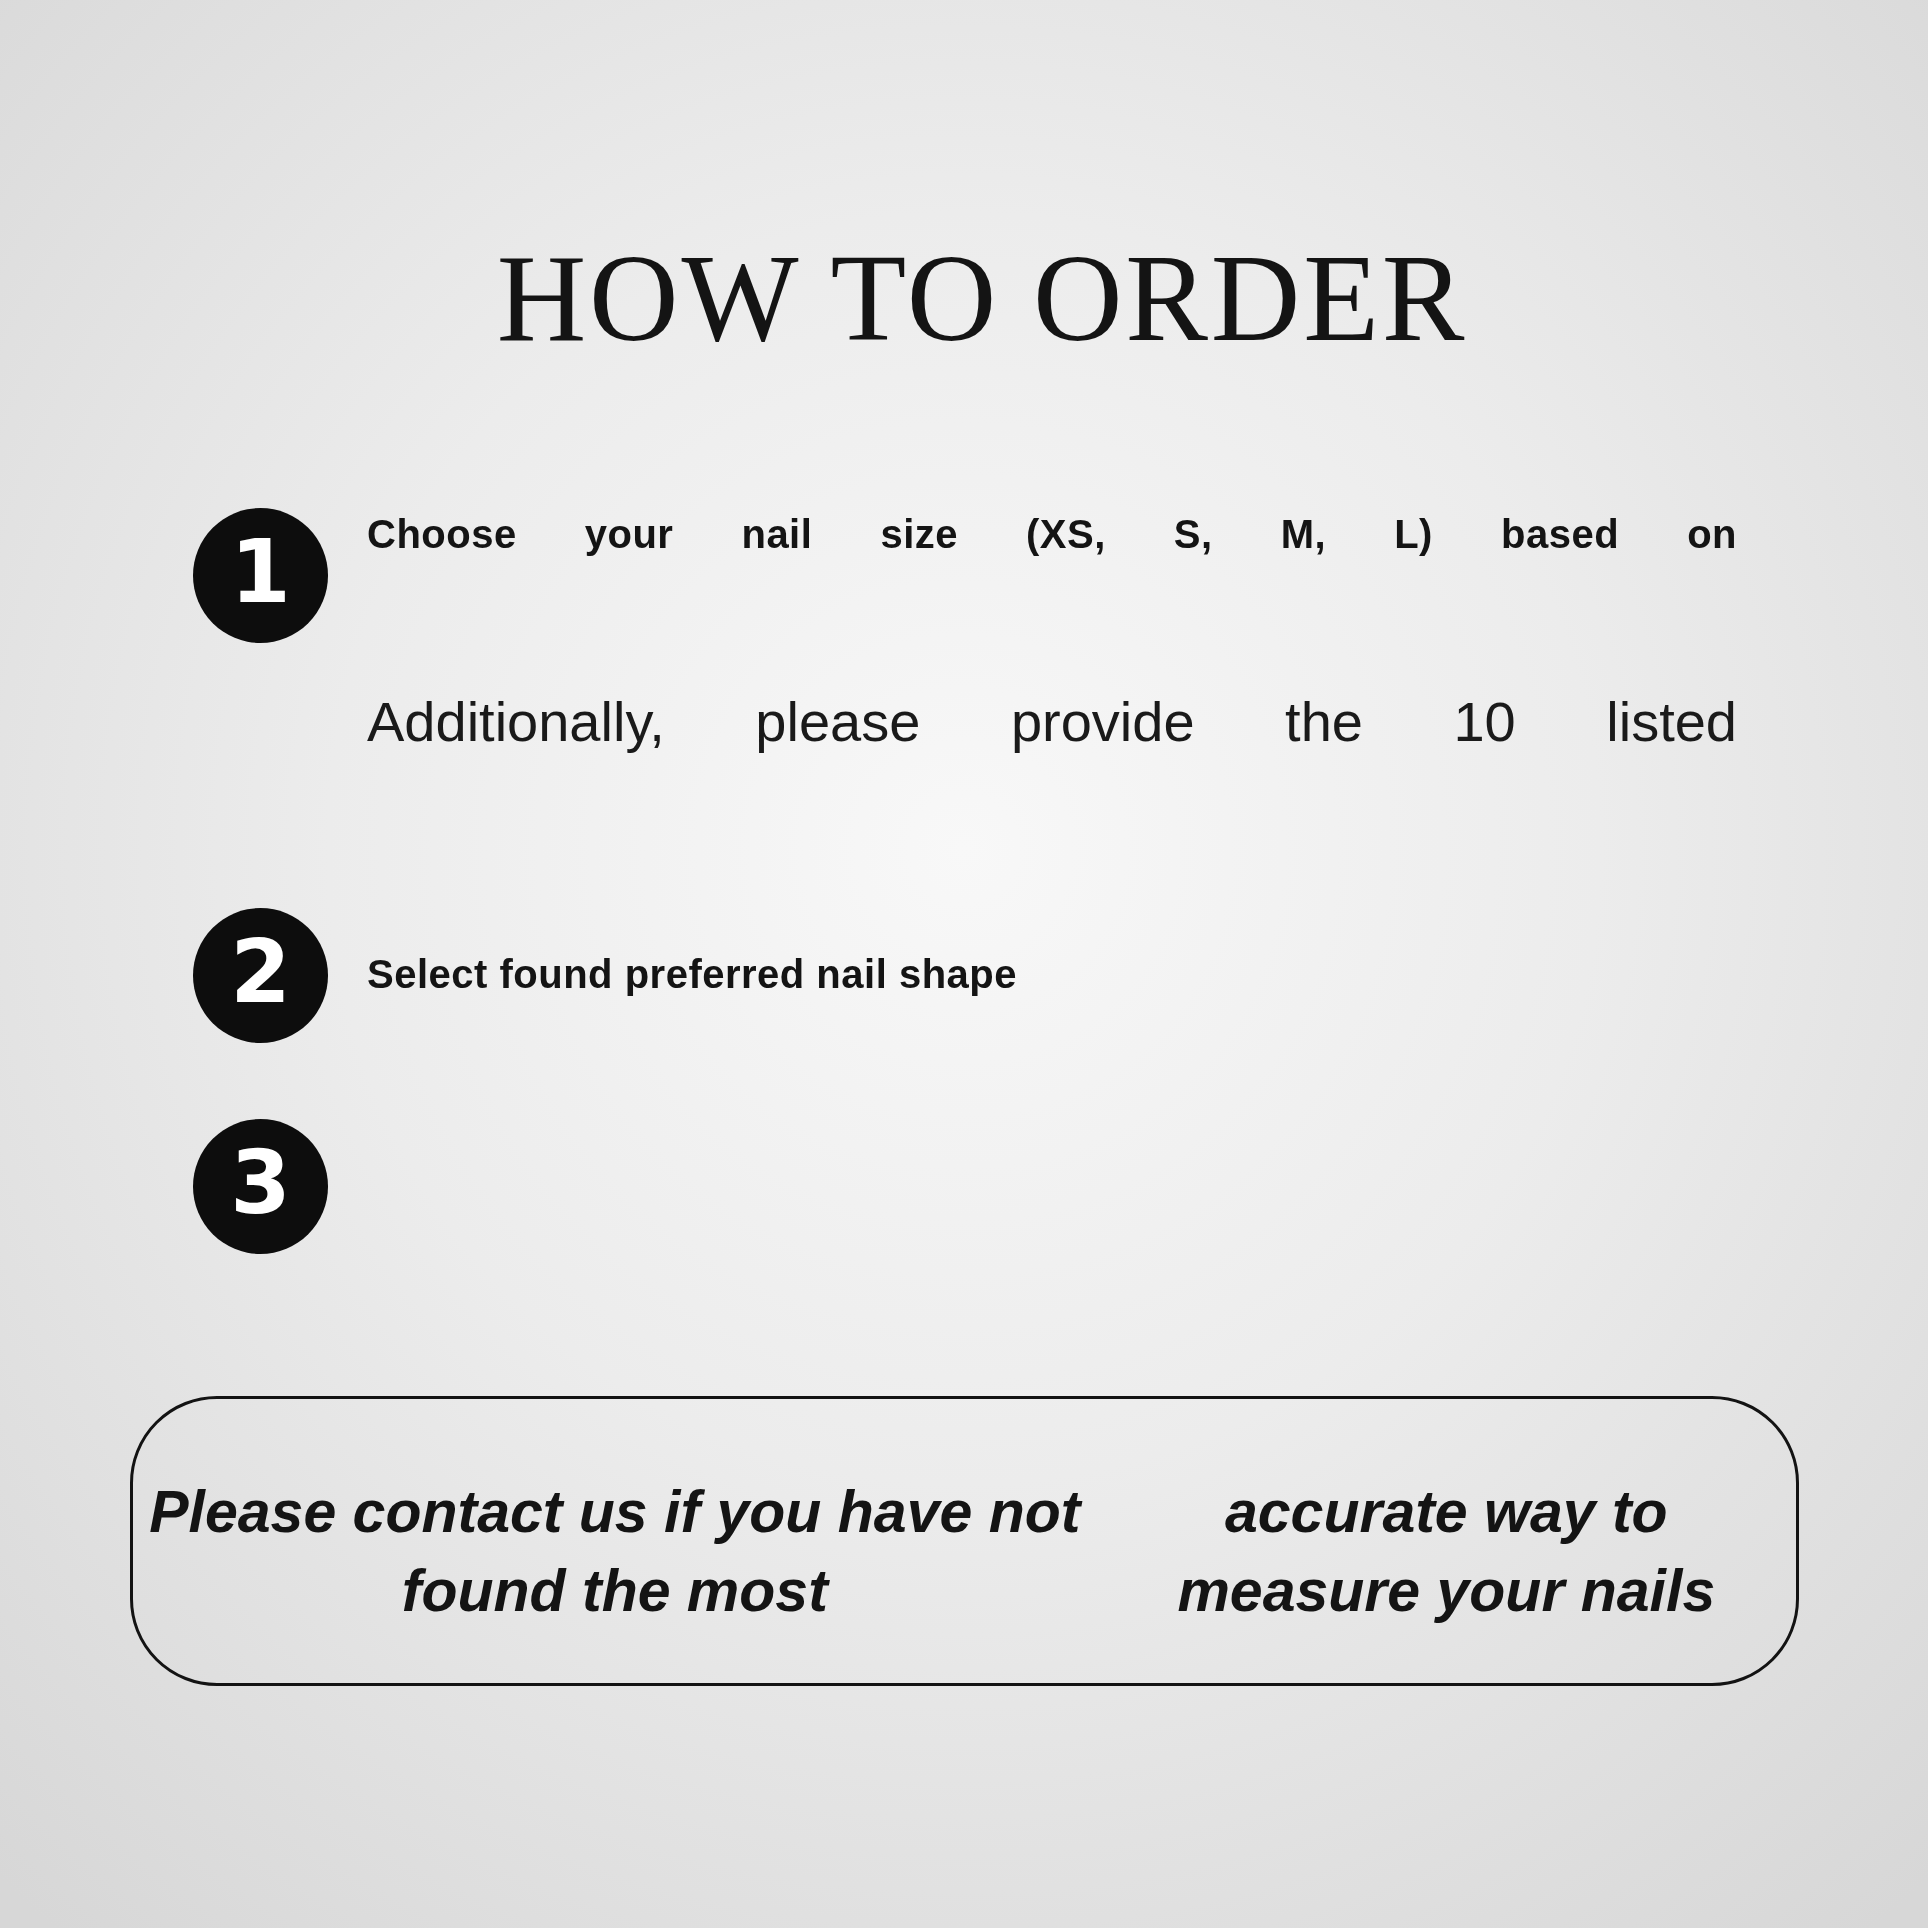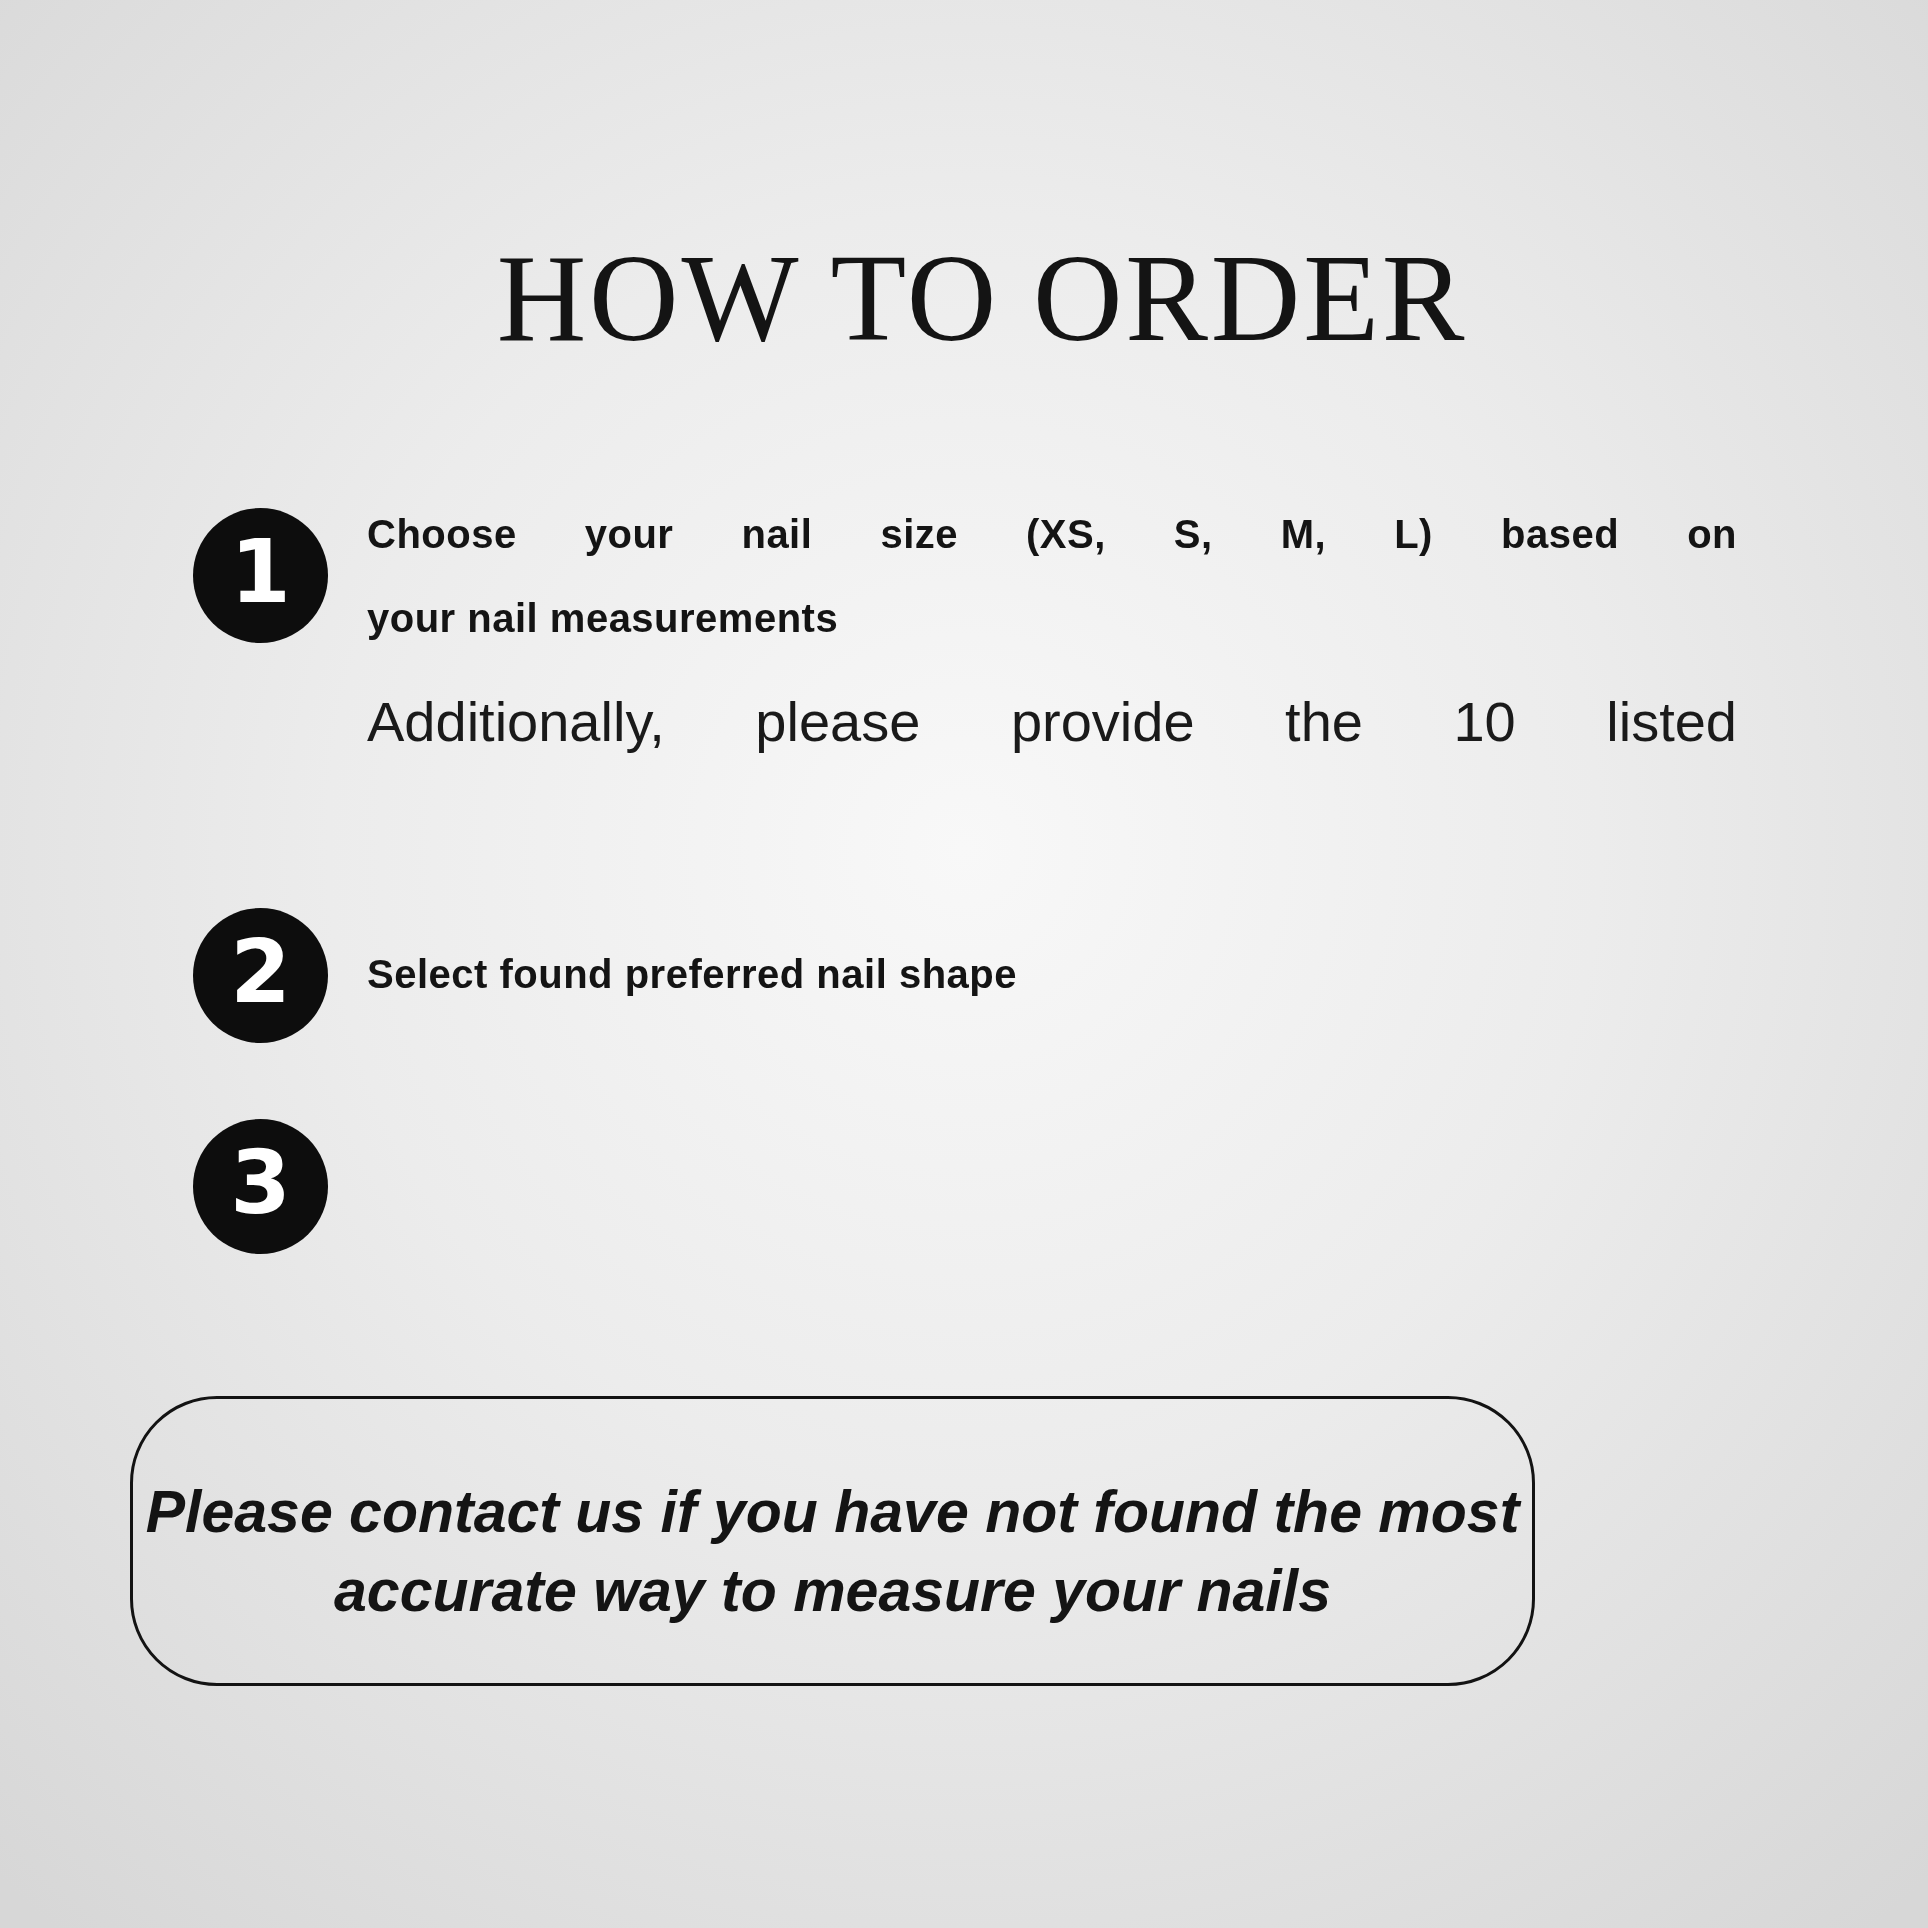--- a/index.html
+++ b/index.html
@@ -83,27 +83,26 @@
     font-weight: normal;
     font-size: 56px;
     line-height: 79px;
     color: #1a1a1a;
   }
 
   .contact-box {
     position: absolute;
     left: 130px;
     top: 1396px;
-    width: 1405px;
+    width: 1669px;
     height: 290px;
     box-sizing: border-box;
     border: 3.8px solid #131313;
     border-radius: 87px;
     display: flex;
-    flex-direction: column;
     align-items: center;
     justify-content: center;
     padding-top: 21px;
   }
   .contact-line {
     font-weight: bold;
     font-style: italic;
     font-size: 59px;
     line-height: 79px;
     text-align: center;
@@ -115,21 +114,20 @@
 
 <div class="canvas" style="--text: #141414; --badge: #0d0d0d; --bg-center: #f8f8f8; --bg-edge: #d7d7d7;">
 
   <div class="page-title">HOW TO ORDER</div>
 
   <div class="badge badge-1">
     <span class="badge-num">1</span>
   </div>
   <div class="step-text step-1-text">
     <div class="justify-line">Choose your nail size (XS, S, M, L) based on</div>
-    <div>your nail measurements</div>
   </div>
   <div class="step-note">
     <div class="justify-line">Additionally, please provide the 10 listed</div>
   </div>
 
   <div class="badge badge-2">
     <span class="badge-num">2</span>
   </div>
   <div class="step-text step-2-text">
     <div>Select found preferred nail shape</div>

